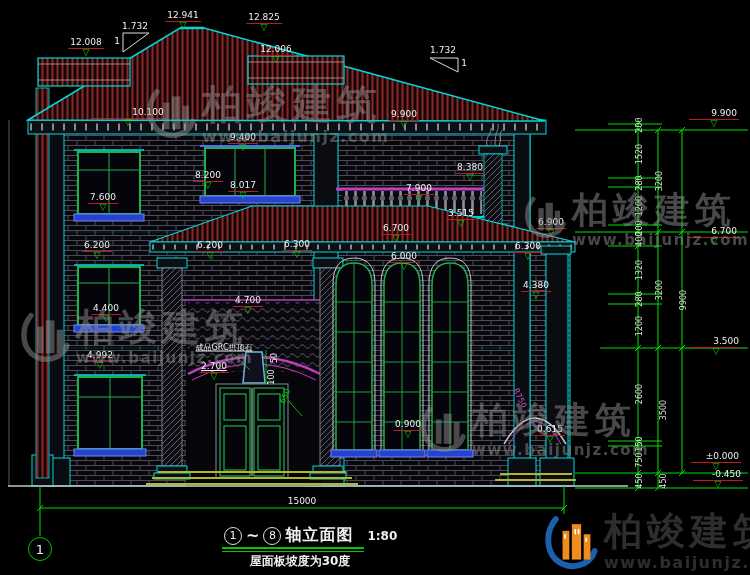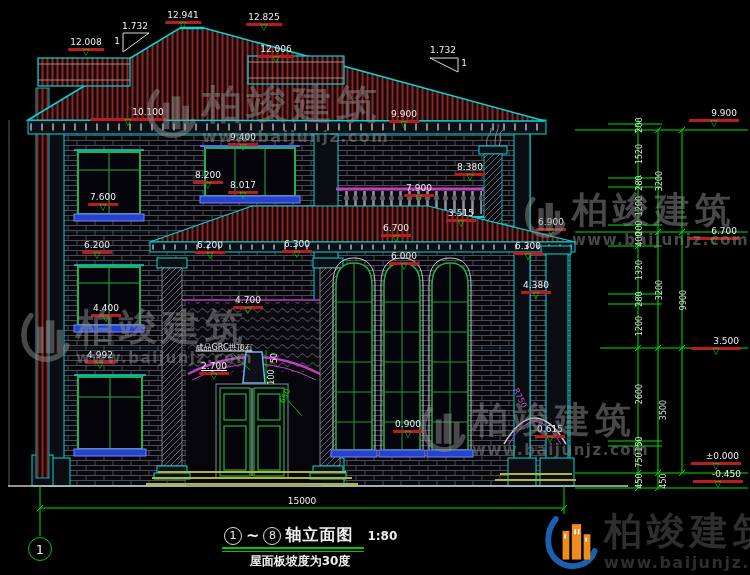--- a/index.html
+++ b/index.html
@@ -2,21 +2,21 @@
 <html><head>
 <meta charset="utf-8">
 <style>
   html,body{margin:0;padding:0;background:#000;}
   #stage{position:relative;width:750px;height:575px;background:#000;overflow:hidden;
          font-family:"DejaVu Sans",sans-serif;color:#e8e8e8;}
   svg{position:absolute;left:0;top:0;}
 
   
   .lvl{position:absolute;transform:translateX(-50%);font-size:9px;line-height:9px;
-       color:#f0f0f0;border-bottom:3px solid #b91c1c;padding:0 2px 1px;white-space:nowrap;text-align:center;}
+       color:#f0f0f0;border-bottom:1px solid #b91c1c;padding:0 2px 1px;white-space:nowrap;text-align:center;}
   .lvl::after{content:"▽";position:absolute;top:10px;left:50%;transform:translateX(-50%);
        color:#00e000;font-size:9px;line-height:8px;}
   .lvl.rc{min-width:46px;text-align:right;}
 
   
   .vdim{position:absolute;transform:translate(-50%,-50%) rotate(-90deg);
         font-size:8px;line-height:8px;color:#e0e0e0;white-space:nowrap;}
 
   
   .note{position:absolute;transform:translate(-50%,-50%);font-size:9px;color:#f0f0f0;white-space:nowrap;}

